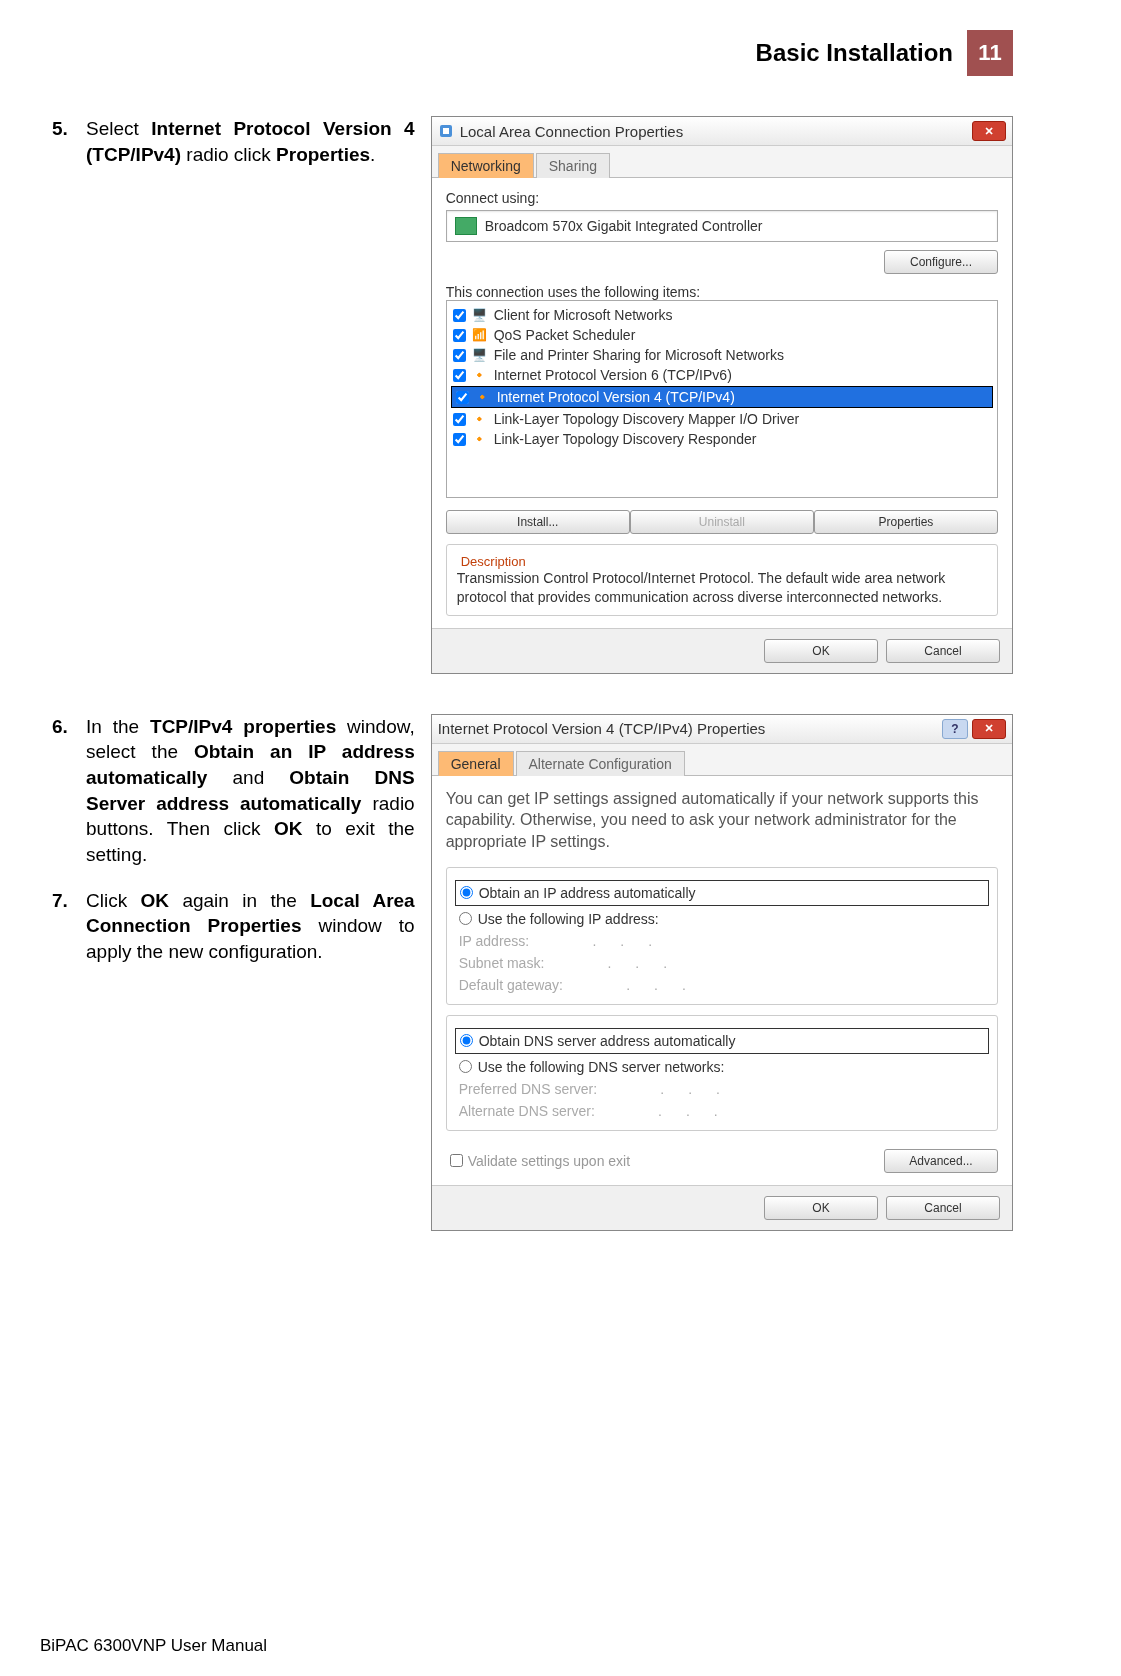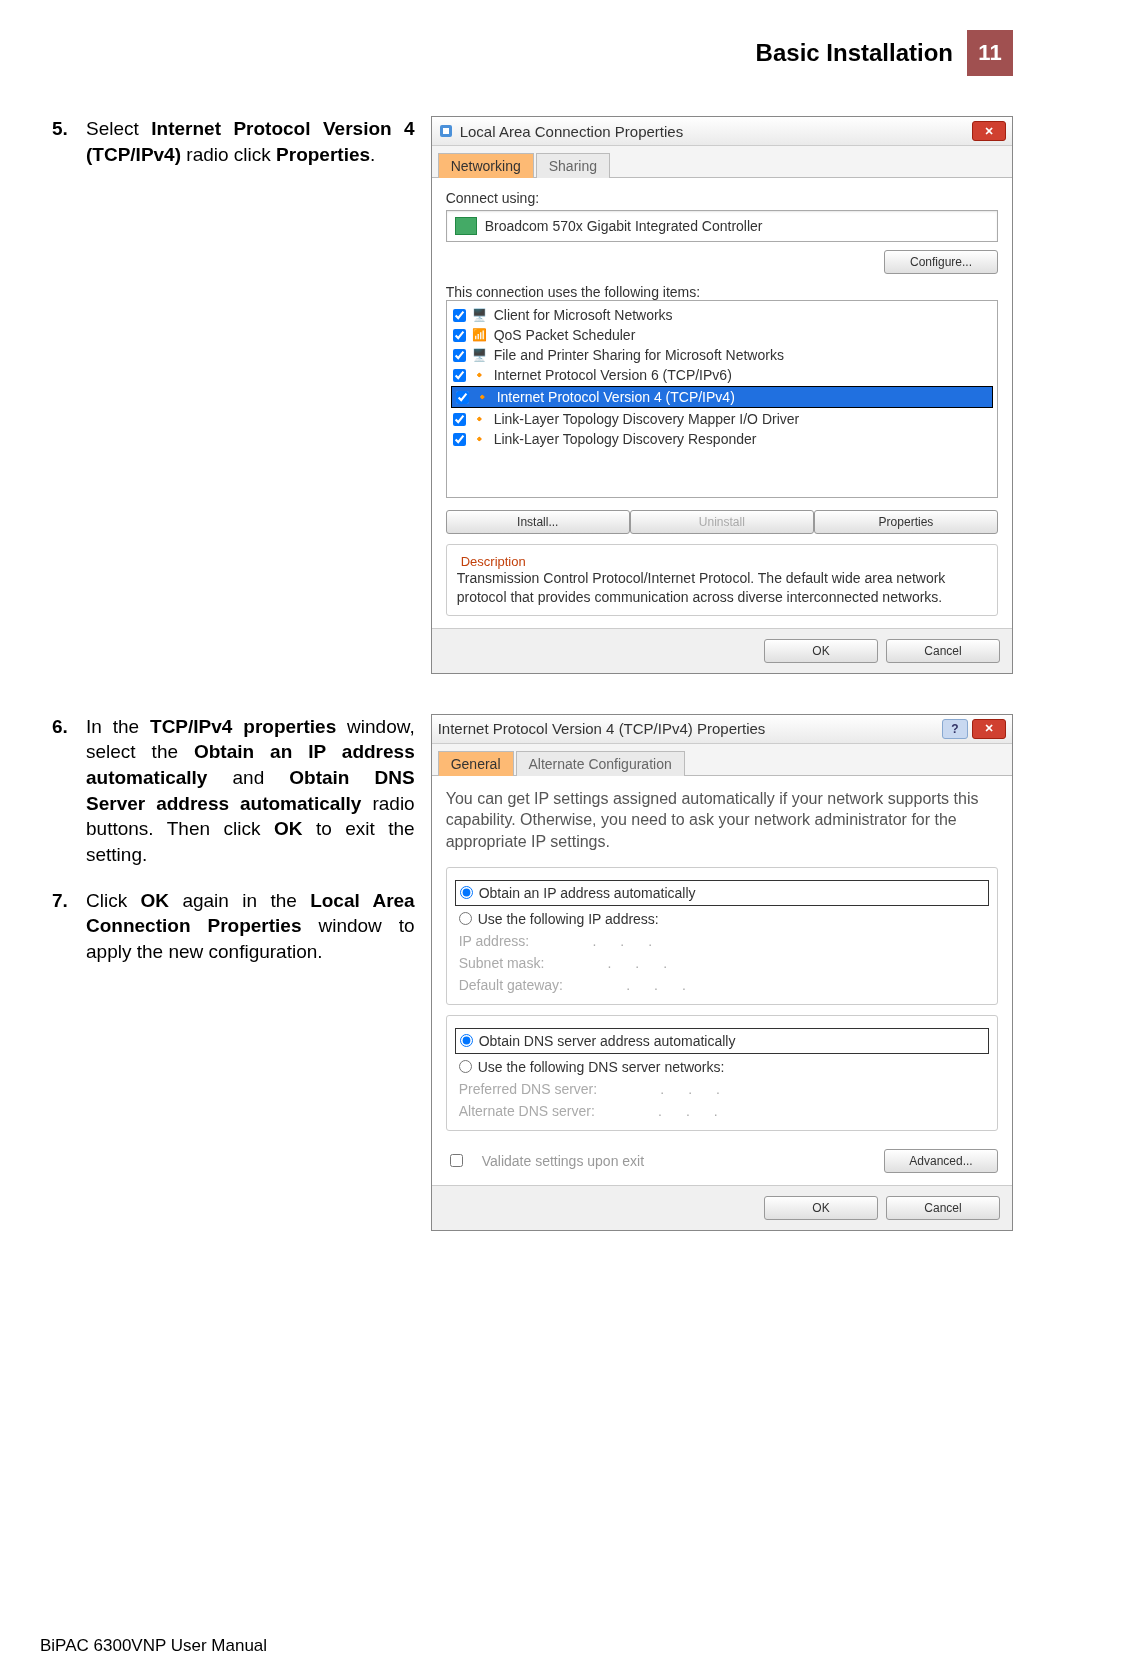--- a/index.html
+++ b/index.html
@@ -39,21 +39,21 @@
 .btnrow{display:flex;justify-content:flex-end;gap:8px;padding:10px 12px;background:#f0f0f0;border-top:1px solid #ccc}
 .btnrow3{display:flex;justify-content:space-between;gap:0;margin-top:12px}
 .radiorow{display:flex;align-items:center;gap:6px;padding:3px 2px;font-size:14px}
 .radiorow input[type=radio]{margin:0}
 .radiorow.boxed{border:1px solid #333;padding:4px 4px;margin:2px -2px}
 .iprow{display:flex;align-items:center;padding:3px 2px;font-size:14px;color:#aaa}
 .iprow .dots{width:210px;text-align:center;letter-spacing:24px}
 .footer{position:absolute;bottom:20px;left:40px;font-size:17px;font-weight:normal}
 label{font-size:14px}
 .cfg-right{display:flex;justify-content:flex-end;margin-top:6px}
-.chkrow{display:flex;align-items:center;gap:16px;font-size:14px;color:#999}
+.chkrow{display:flex;align-items:center;gap:2px;font-size:14px;color:#999}
 .bottombar{display:flex;justify-content:space-between;align-items:center;margin-top:18px}
 .group{border:1px solid #ccc;border-radius:3px;padding:10px 10px 8px;margin-top:10px}
 </style>
 </head>
 <body>
 
 <div class="page">
   <div class="header">
     <div class="header-title">Basic Installation</div>
     <div class="header-num">11</div>

